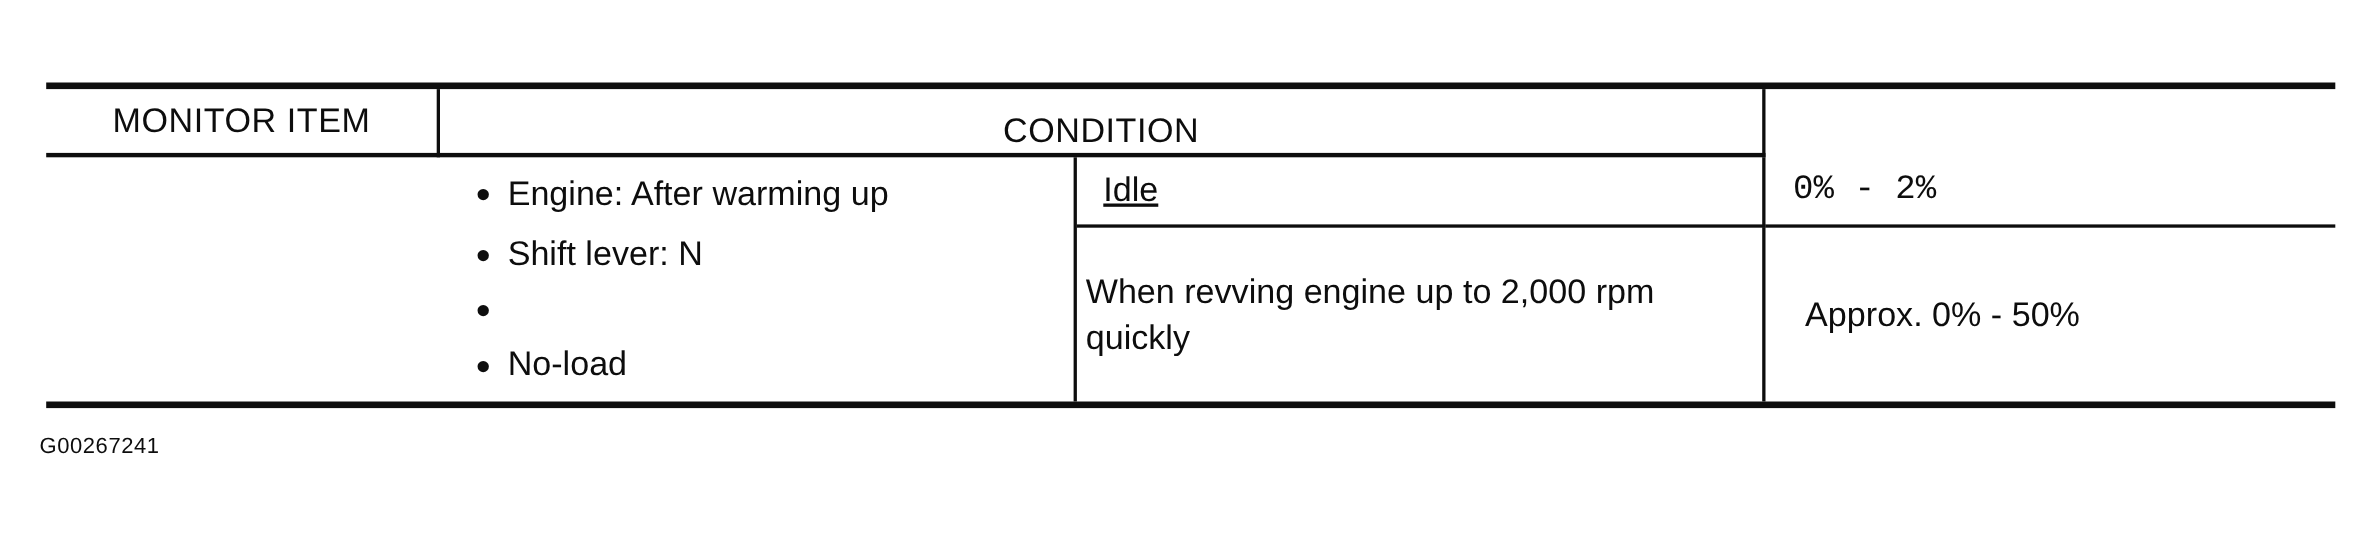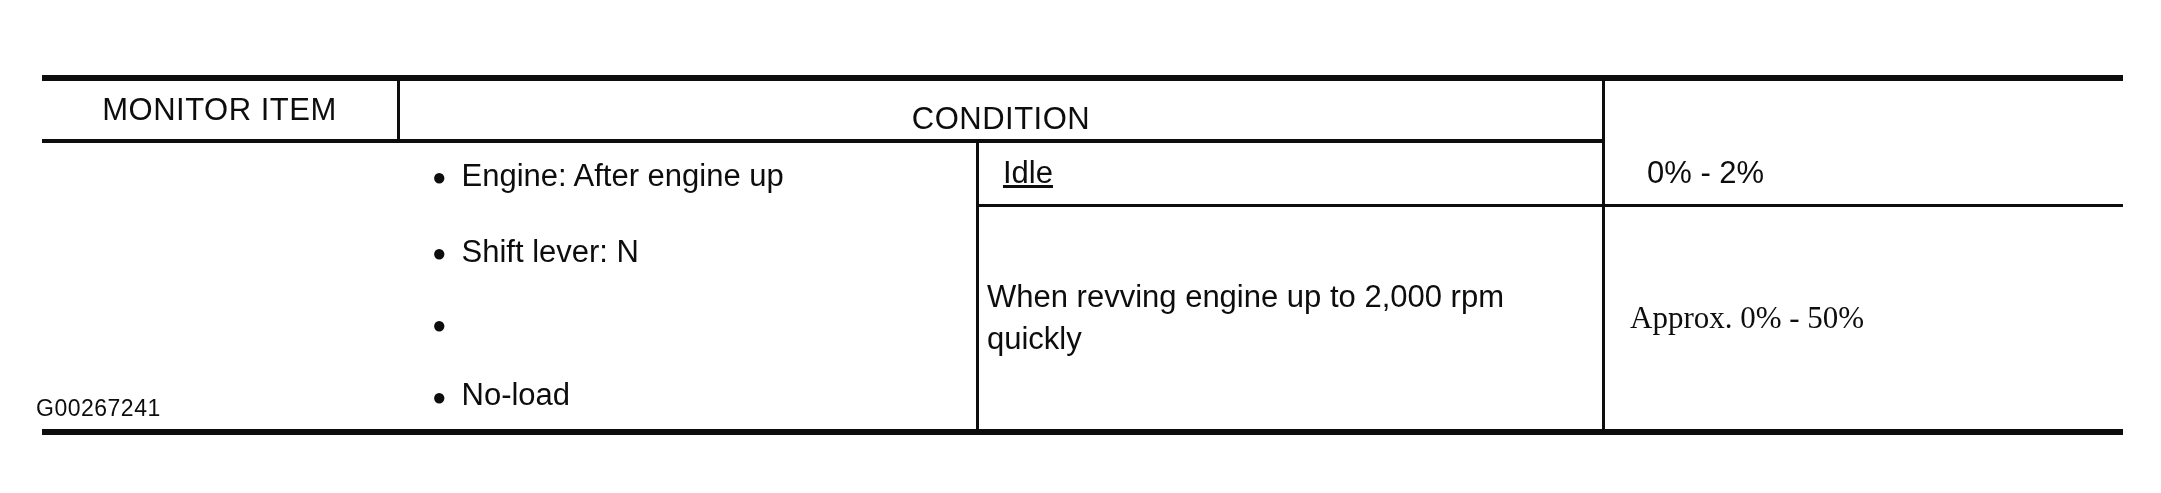--- a/index.html
+++ b/index.html
@@ -15,21 +15,21 @@
     font-family: "Liberation Sans", sans-serif;
     color: #0d0d0d;
     -webkit-font-smoothing: antialiased;
   }
 
   .spec-table {
     position: absolute;
     left: 42px;
     top: 75px;
     width: 2081px;
-    height: 360px;
+    height: 296px;
     box-sizing: border-box;
     border-top: 6px solid #0d0d0d;
     border-bottom: 6px solid #0d0d0d;
     display: grid;
     grid-template-columns: 358px 579px 626px 518px;
     grid-template-rows: 62px 64px 1fr;
     font-size: 31px;
     line-height: 1.25;
   }
 
@@ -69,30 +69,30 @@
     align-items: center;
   }
   .bullet-glyph {
     font-size: 24px;
     margin-right: 15px;
     flex: 0 0 auto;
     transform: translateY(1px);
   }
 
   .idle-cell      { grid-column: 3; grid-row: 2; padding-left: 24px; text-decoration: underline; }
-  .spec1-cell     { grid-column: 4; grid-row: 2; padding-left: 42px; }
+  .spec1-cell     { grid-column: 4; grid-row: 2; padding-left: 25px; font-family: Liberation Mono, monospace; }
   .revving-cell   { grid-column: 3; grid-row: 3; padding-left: 8px; }
   .revving-text   { max-width: 570px; line-height: 1.35; }
-  .spec2-cell     { grid-column: 4; grid-row: 3; padding-left: 25px; font-family: Liberation Serif, serif; }
+  .spec2-cell     { grid-column: 4; grid-row: 3; padding-left: 36px; }
 
   .figure-id {
     position: absolute;
     left: 36px;
     top: 395px;
-    font-size: 23px;
+    font-size: 20px;
     letter-spacing: 0.5px;
   }
 </style>
 </head>
 <body>
 
 <div class="spec-table">
 
   <div class="cell header-cell v-rule h-rule">
     <span>MONITOR ITEM</span>
@@ -100,21 +100,21 @@
 
   <div class="cell header-cell hdr-condition v-rule h-rule">
     <span>CONDITION</span>
   </div>
 
 
 
   <div class="cell conditions-cell v-rule">
     <div class="bullet-item">
       <span class="bullet-glyph">●</span>
-      <span>Engine: After engine up</span>
+      <span>Engine: After warming up</span>
     </div>
     <div class="bullet-item">
       <span class="bullet-glyph">●</span>
       <span>Shift lever: N</span>
     </div>
     <div class="bullet-item">
       <span class="bullet-glyph">●</span>
     </div>
     <div class="bullet-item">
       <span class="bullet-glyph">●</span>

